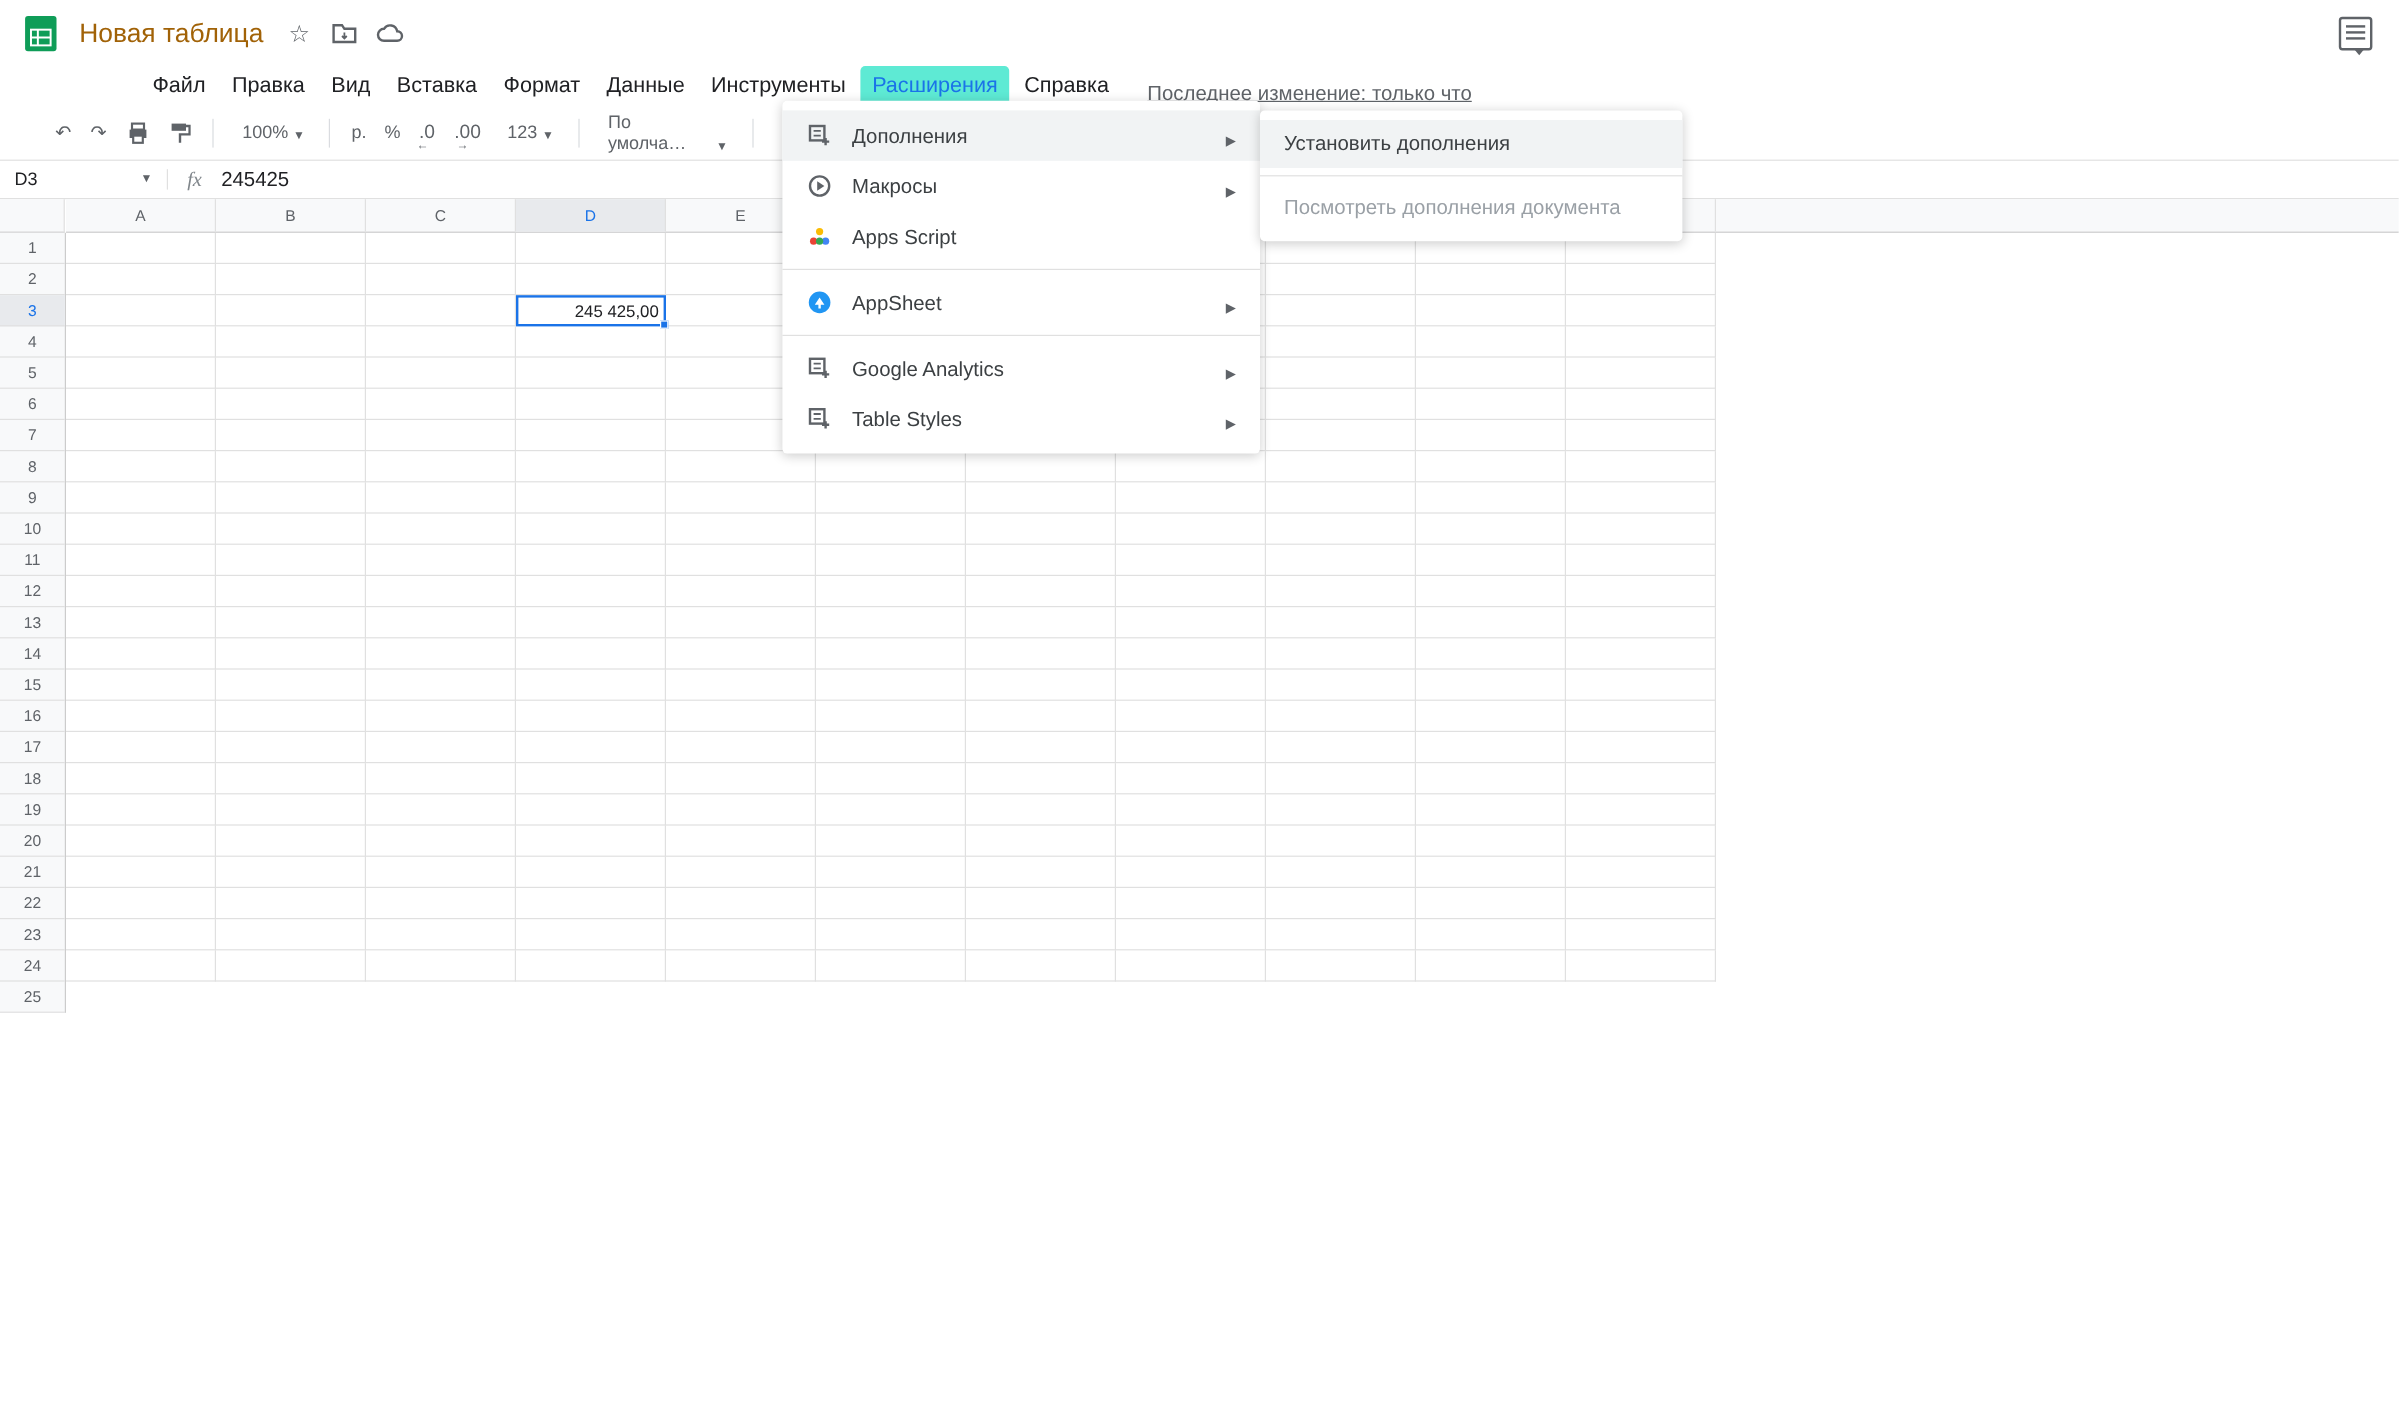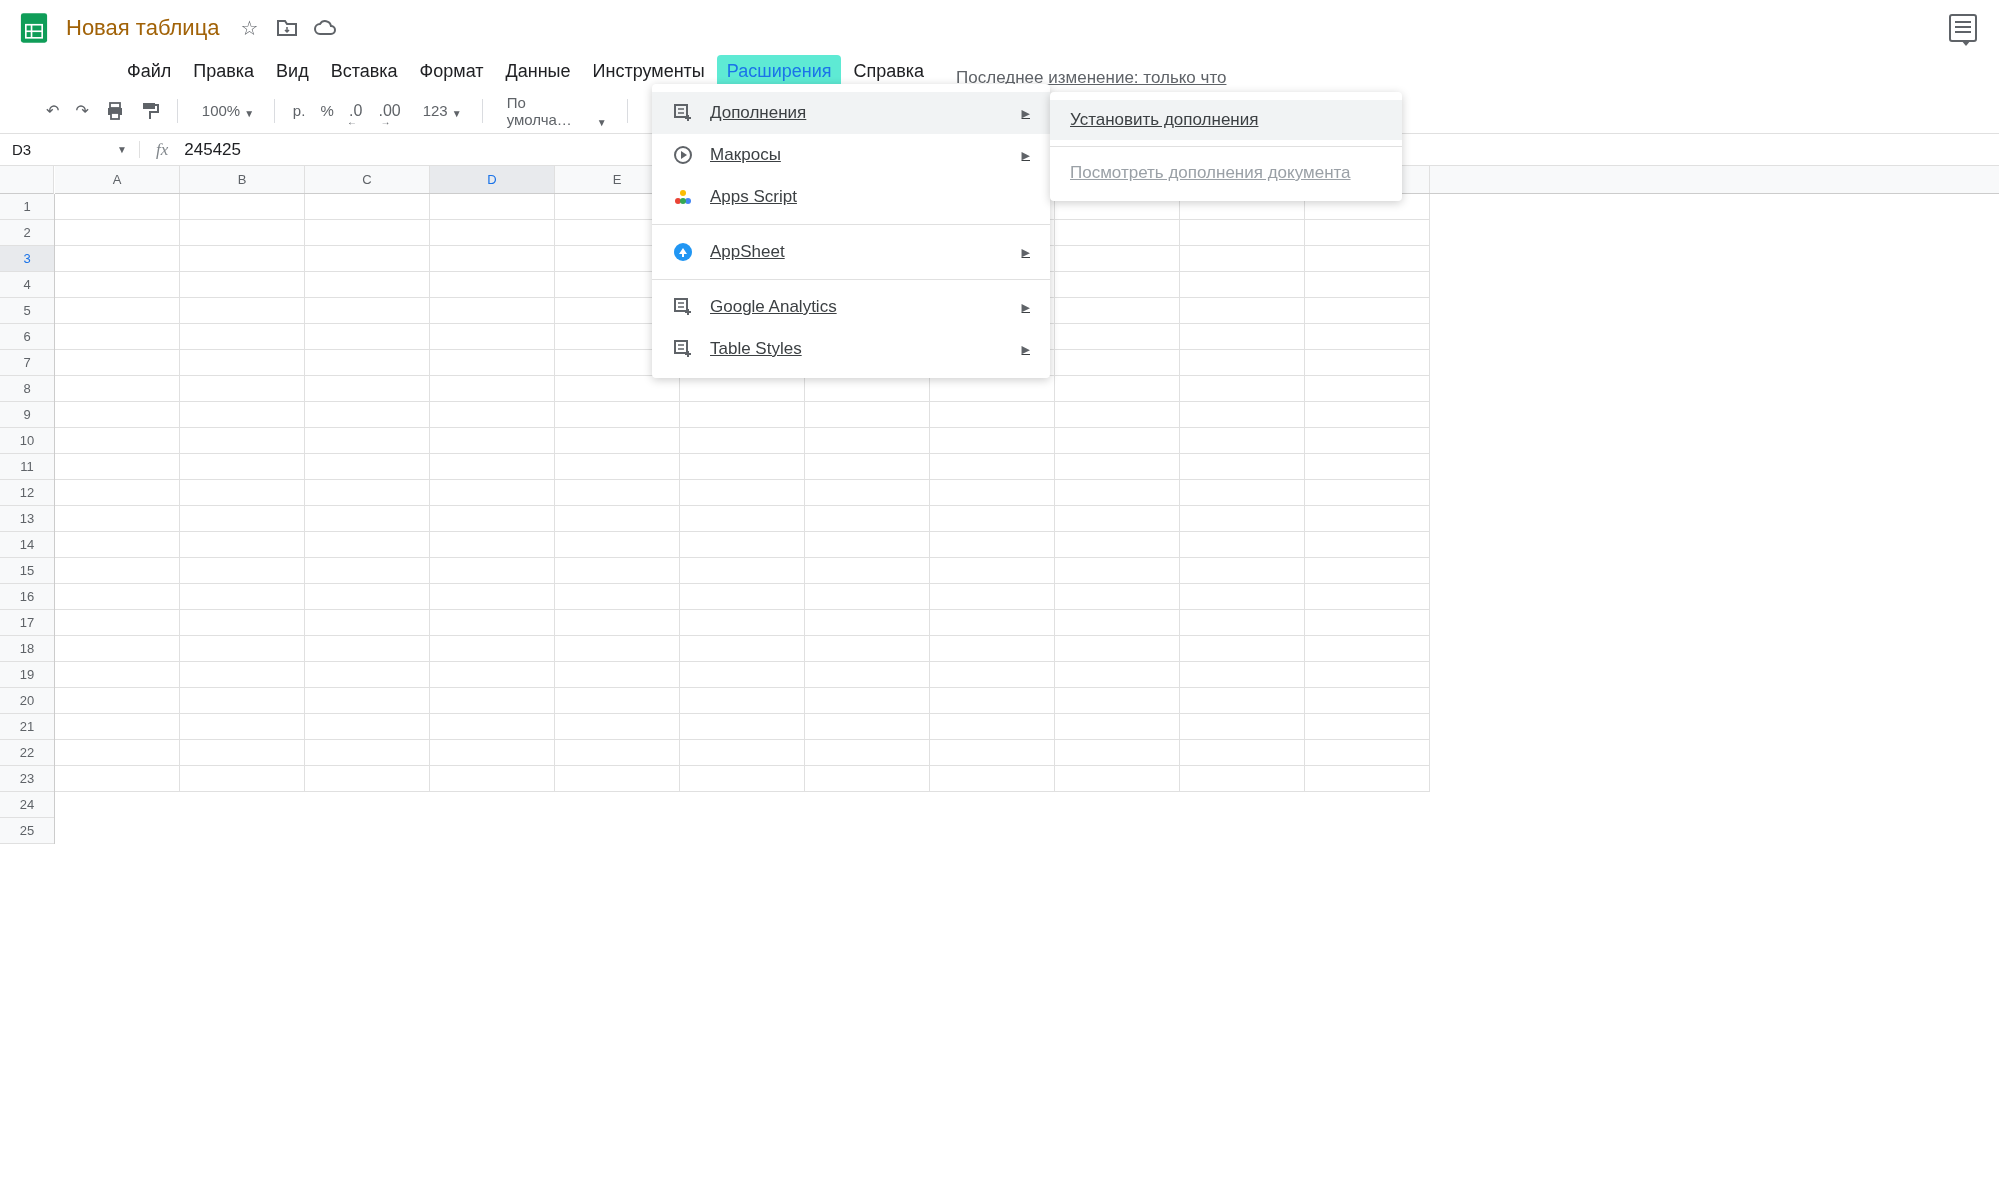--- a/index.html
+++ b/index.html
@@ -45,21 +45,21 @@
 .cells-area { position:relative;}
 .grid-row { display:flex; height:26px;}
 .cell { width:125px; height:26px; border-right:1px solid #e0e0e0; border-bottom:1px solid #e0e0e0; padding: 0 4px; font-size:14px; display:flex; align-items:center;}
 .cell.right { justify-content:flex-end;}
 .cell.selected { border: 2px solid #1a73e8; position:relative; z-index:5;}
 .sel-handle { position:absolute; bottom:-4px; right:-4px; width:7px; height:7px; background:#1a73e8; border:1px solid #fff;}
 
 .dropdown-menu { position:absolute; background:#fff; box-shadow: 0 2px 10px rgba(0,0,0,0.2); border-radius: 4px; padding: 8px 0; z-index: 100;}
 .menu1 { top: 84px; left: 652px; width: 398px;}
 .menu2 { top: 92px; left: 1050px; width: 352px;}
-.dm-item { display:flex; align-items:center; padding: 10px 20px; font-size: 17px; color:#3c4043; cursor:pointer; position:relative;text-decoration:underline;}
+.dm-item { display:flex; align-items:flex-end; padding: 10px 20px; font-size: 17px; color:#3c4043; cursor:pointer; position:relative;}
 .dm-item.hover { background:#f1f3f4;}
 .dm-item.disabled { color:#9aa0a6; cursor:default;}
 .dm-icon { width: 22px; height:22px; margin-right: 16px; display:flex; align-items:center; justify-content:center; color:#5f6368;}
 .dm-arrow { margin-left:auto; font-size:11px; color:#5f6368;}
 .dm-sep { height:1px; background:#e0e0e0; margin: 6px 0;}
 
 .addon-icon svg { width:20px; height:20px;}
 </style>
 </head>
 <body>
@@ -237,20 +237,33 @@
           <div class="cell"></div>
           <div class="cell"></div>
           <div class="cell"></div>
           <div class="cell"></div>
           <div class="cell"></div>
         </div>
         <div class="grid-row">
           <div class="cell"></div>
           <div class="cell"></div>
           <div class="cell"></div>
+          <div class="cell right selected">245 425,00<div class="sel-handle"></div></div>
+          <div class="cell"></div>
+          <div class="cell"></div>
+          <div class="cell"></div>
+          <div class="cell"></div>
+          <div class="cell"></div>
+          <div class="cell"></div>
+          <div class="cell"></div>
+        </div>
+        <div class="grid-row">
+          <div class="cell"></div>
+          <div class="cell"></div>
+          <div class="cell"></div>
           <div class="cell"></div>
           <div class="cell"></div>
           <div class="cell"></div>
           <div class="cell"></div>
           <div class="cell"></div>
           <div class="cell"></div>
           <div class="cell"></div>
           <div class="cell"></div>
         </div>
         <div class="grid-row">

